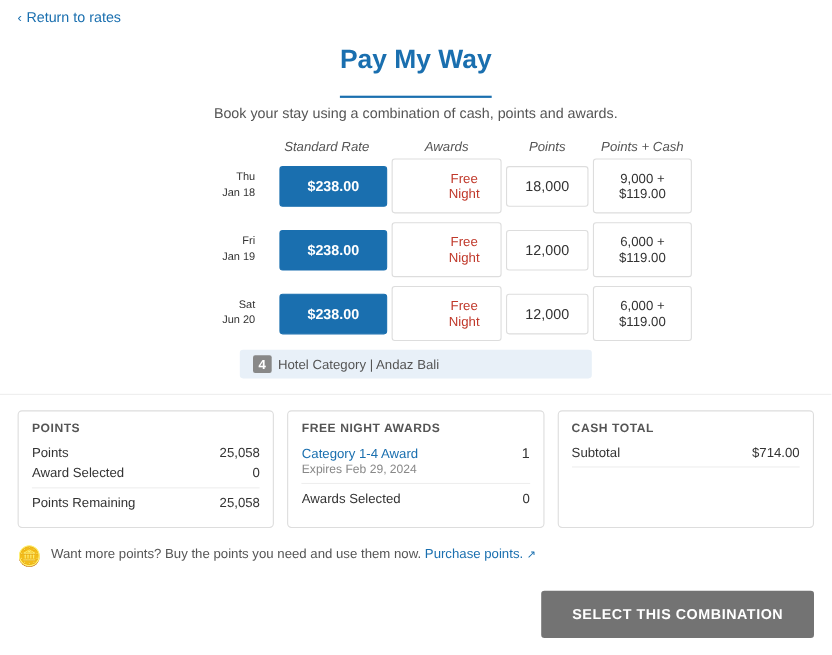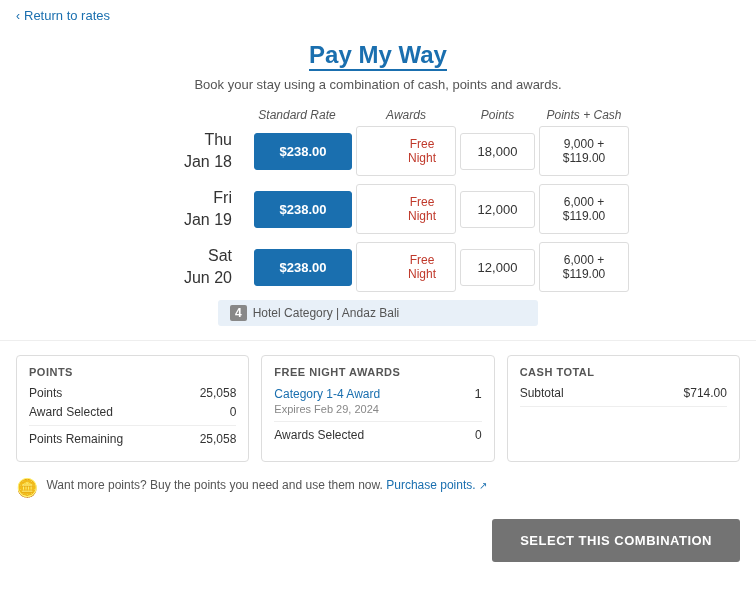--- a/index.html
+++ b/index.html
@@ -31,21 +31,21 @@
     .title-section {
       text-align: center;
       padding: 10px 0 6px;
     }
     .page-title {
       font-size: 24px;
       color: #1a6faf;
       font-weight: bold;
       border-bottom: 2px solid #1a6faf;
       display: inline-block;
-      padding-bottom: 0;
+      padding-bottom: 18px;
     }
     .subtitle {
       font-size: 13px;
       color: #555;
       margin-top: 6px;
     }
 
     
     .rate-table-wrapper {
       display: flex;
@@ -70,21 +70,21 @@
     }
     .rate-row {
       display: grid;
       grid-template-columns: 80px 110px 100px 75px 90px;
       gap: 4px;
       align-items: center;
       margin-bottom: 8px;
     }
     .date-label {
       text-align: right;
-      font-size: 16px;
+      font-size: 10px;
       color: #333;
       padding-right: 6px;
       line-height: 1.4;
     }
     .rate-cell {
       border: 1px solid #ddd;
       border-radius: 3px;
       text-align: center;
       padding: 10px 6px;
       font-size: 13px;

